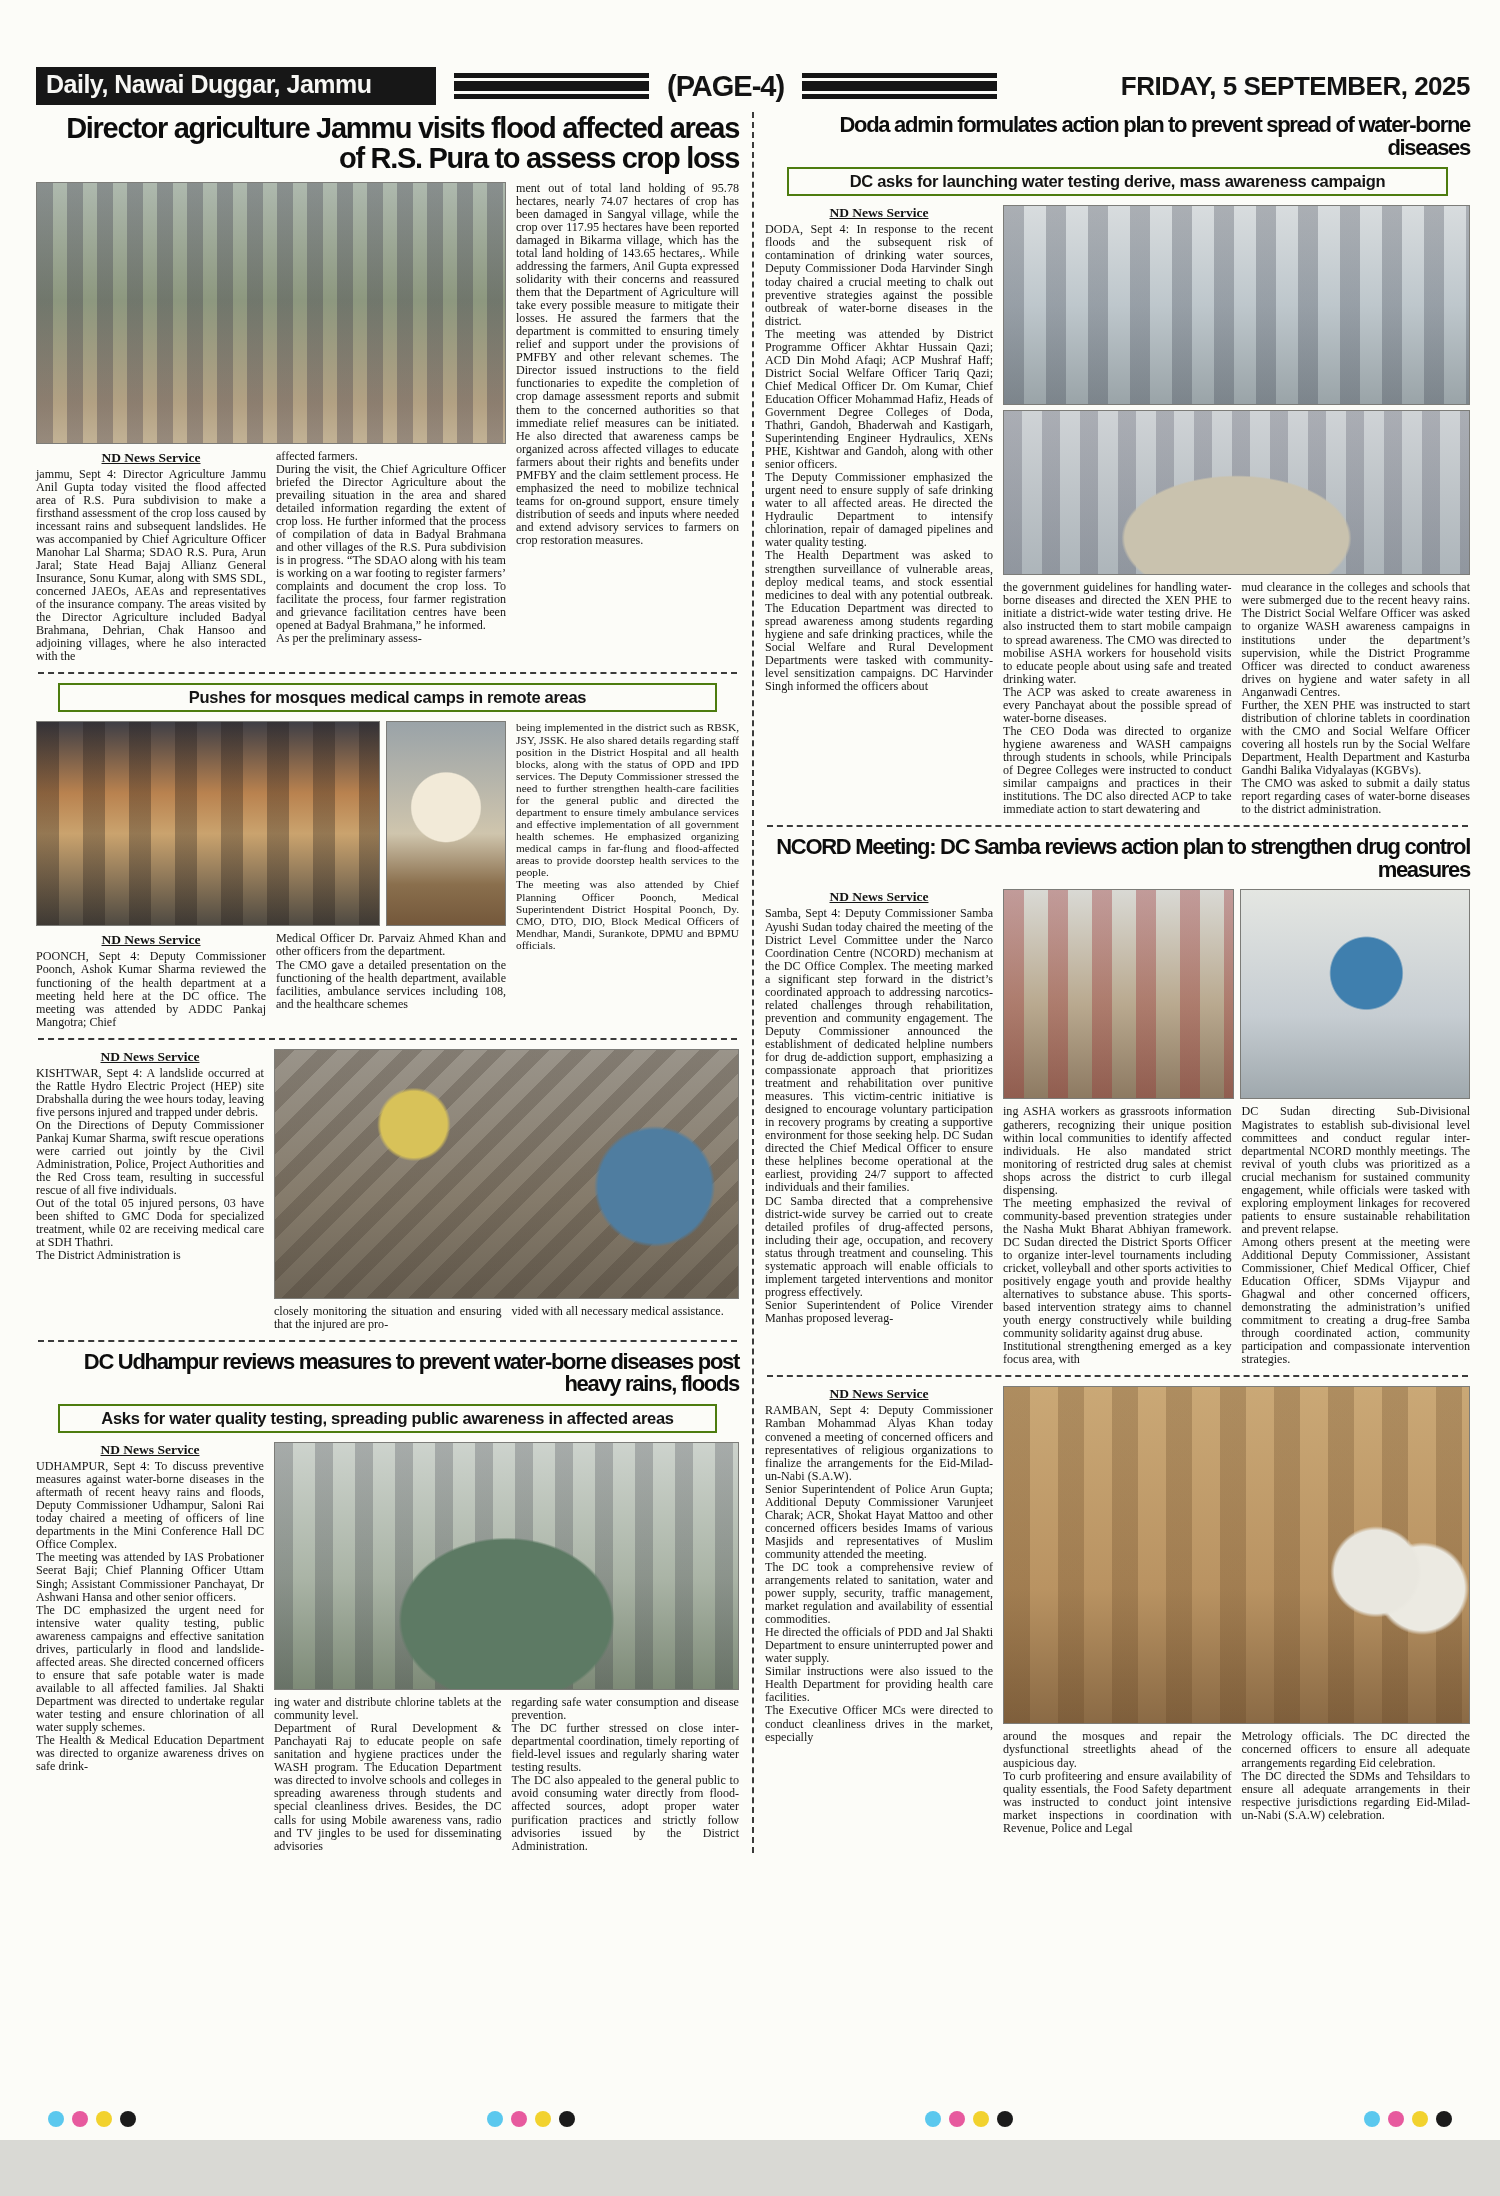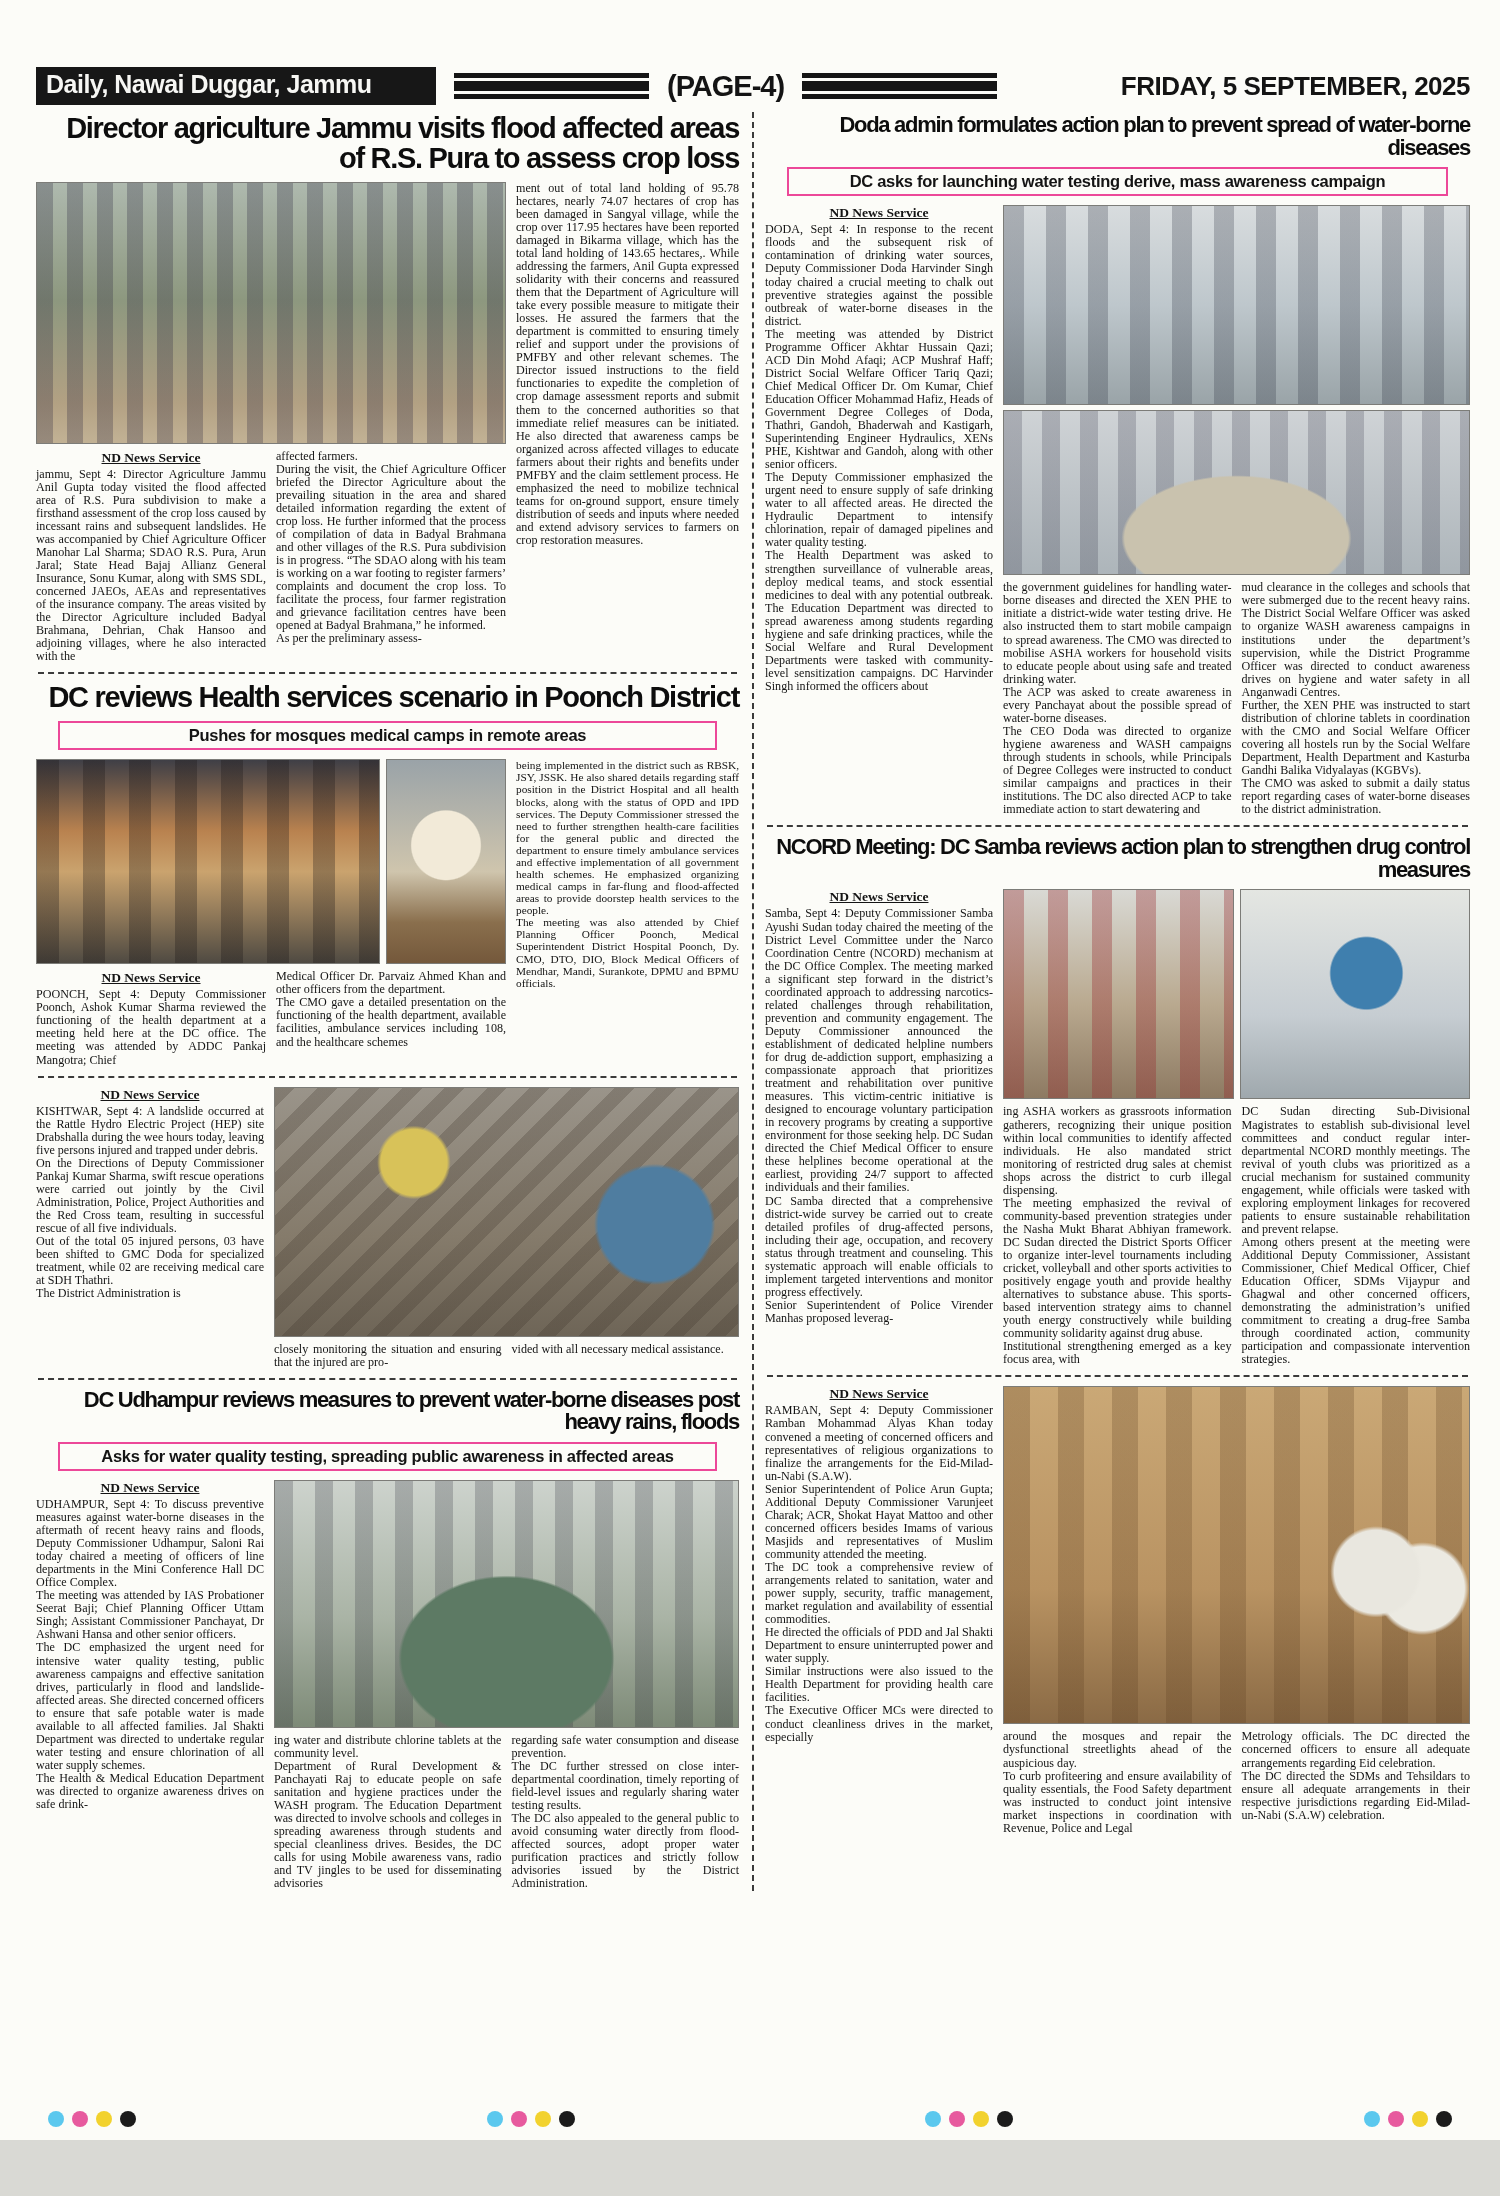--- a/index.html
+++ b/index.html
@@ -20,21 +20,21 @@
   
   .cols{display:flex;align-items:stretch;}
   .half{width:703px;flex:0 0 703px;}
   .vdiv{border-left:2px dashed #3b3b3b;margin:2px 11px 0 13px;}
 
   
   .headline{font-family:"Liberation Sans",sans-serif;font-weight:700;text-align:right;
             letter-spacing:-1.3px;line-height:1.03;margin:4px 0 8px;color:#0d0d0d;}
   .h-xl{font-size:22px;}
   .h-lg{font-size:29px;}
-  .subtitle-bar{border:2px solid #ec4899;font-family:"Liberation Sans",sans-serif;font-weight:700;
+  .subtitle-bar{border:2px solid #4d7c0f;font-family:"Liberation Sans",sans-serif;font-weight:700;
             font-size:16.5px;text-align:center;padding:3px 4px;margin:2px 22px 9px;letter-spacing:-0.3px;}
   .byline{font-weight:700;text-decoration:underline;text-align:center;font-size:13.5px;margin:0 0 2px;}
   .body{font-size:12.1px;line-height:1.08;text-align:justify;white-space:pre-line;margin:0;}
   .body.small{font-size:11.3px;line-height:1.07;}
   .row{display:flex;gap:10px;}
   .colw{flex:1 1 0;min-width:0;}
   .fix228{flex:0 0 228px;}
   .hsep{border:none;border-top:2px dashed #3b3b3b;margin:9px 2px;}
 
   
@@ -122,21 +122,20 @@
 As per the preliminary assess-</p>
               </div>
             </div>
             <p class="colw body">ment out of total land holding of 95.78 hectares, nearly 74.07 hectares of crop has been damaged in Sangyal village, while the crop over 117.95 hectares have been reported damaged in Bikarma village, which has the total land holding of 143.65 hectares,. While addressing the farmers, Anil Gupta expressed solidarity with their concerns and reassured them that the Department of Agriculture will take every possible measure to mitigate their losses. He assured the farmers that the department is committed to ensuring timely relief and support under the provisions of PMFBY and other relevant schemes. The Director issued instructions to the field functionaries to expedite the completion of crop damage assessment reports and submit them to the concerned authorities so that immediate relief measures can be initiated. He also directed that awareness camps be organized across affected villages to educate farmers about their rights and benefits under PMFBY and the claim settlement process. He emphasized the need to mobilize technical teams for on-ground support, ensure timely distribution of seeds and inputs where needed and extend advisory services to farmers on crop restoration measures.</p>
           </div>
         </section>
 
         <hr class="hsep">
 
         <section>
-          <h1 class="headline h-lg">DC reviews Health services scenario in Poonch District</h1>
           <div class="subtitle-bar">Pushes for mosques medical camps in remote areas</div>
           <div class="row">
             <div style="flex:0 0 470px;min-width:0;">
               <div class="row" style="gap:6px;">
                 <div class="photo ph-poonch-main" style="flex:1 1 340px;"></div>
                 <div class="photo ph-poonch-dc" style="flex:0 0 120px;"></div>
               </div>
               <div class="row">
                 <div class="colw">
                   <div class="byline">ND News Service</div>

